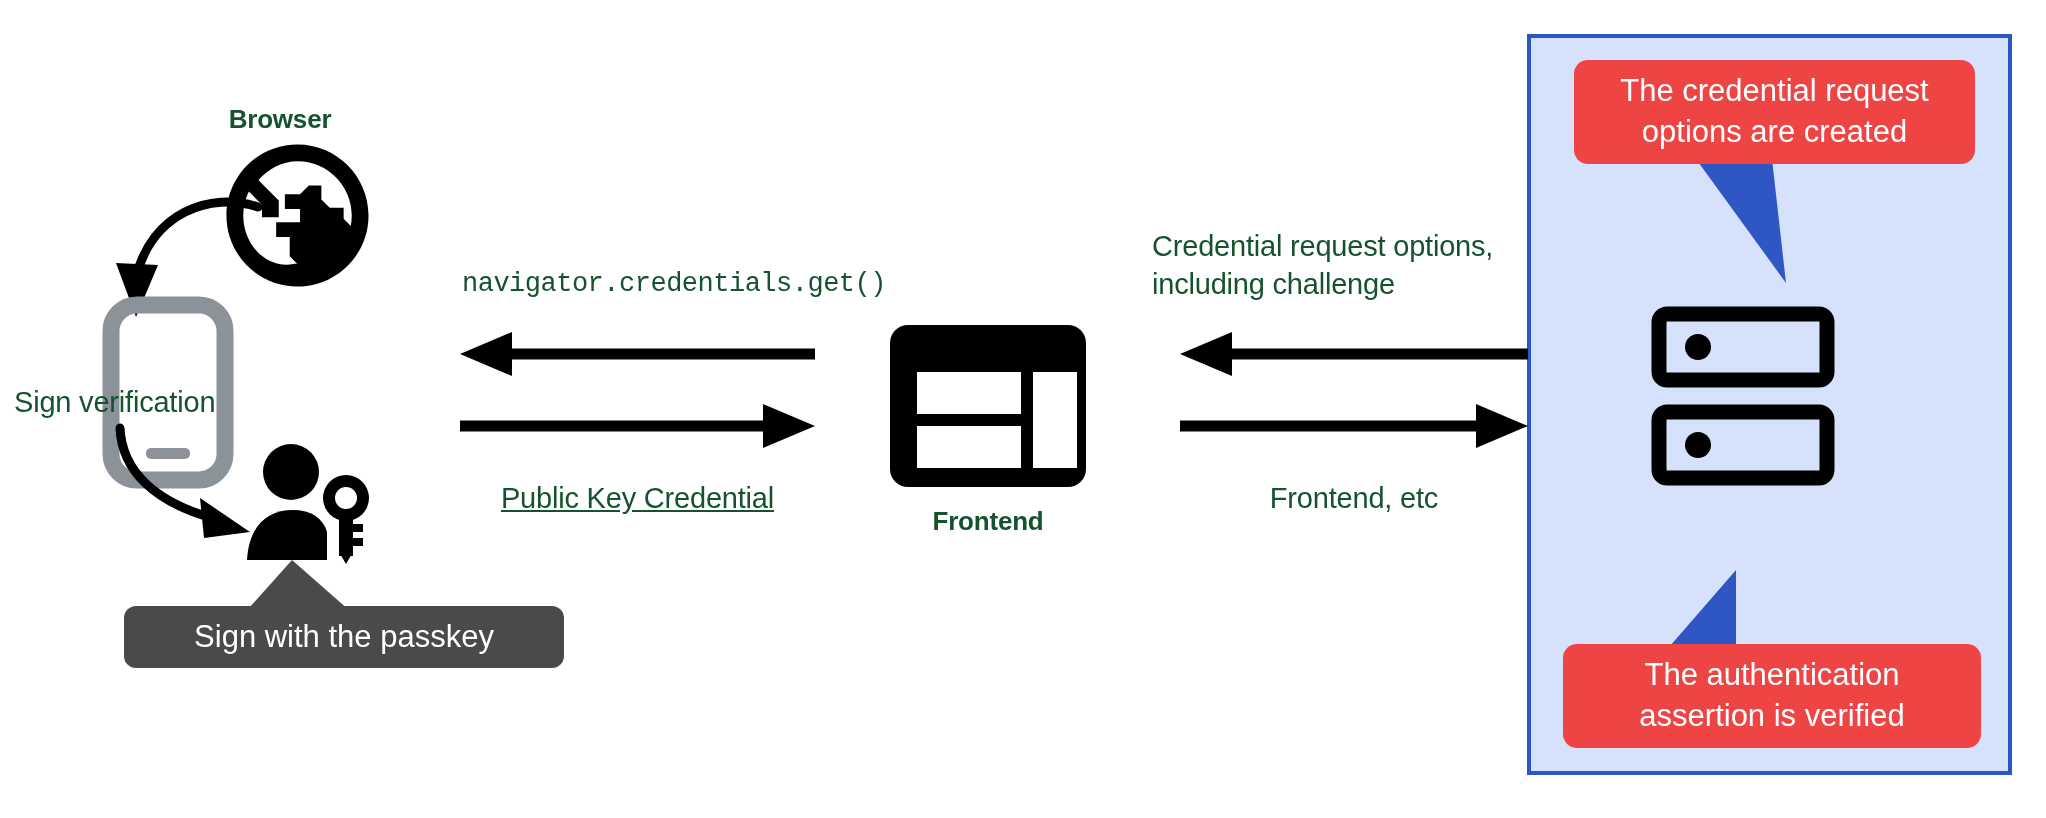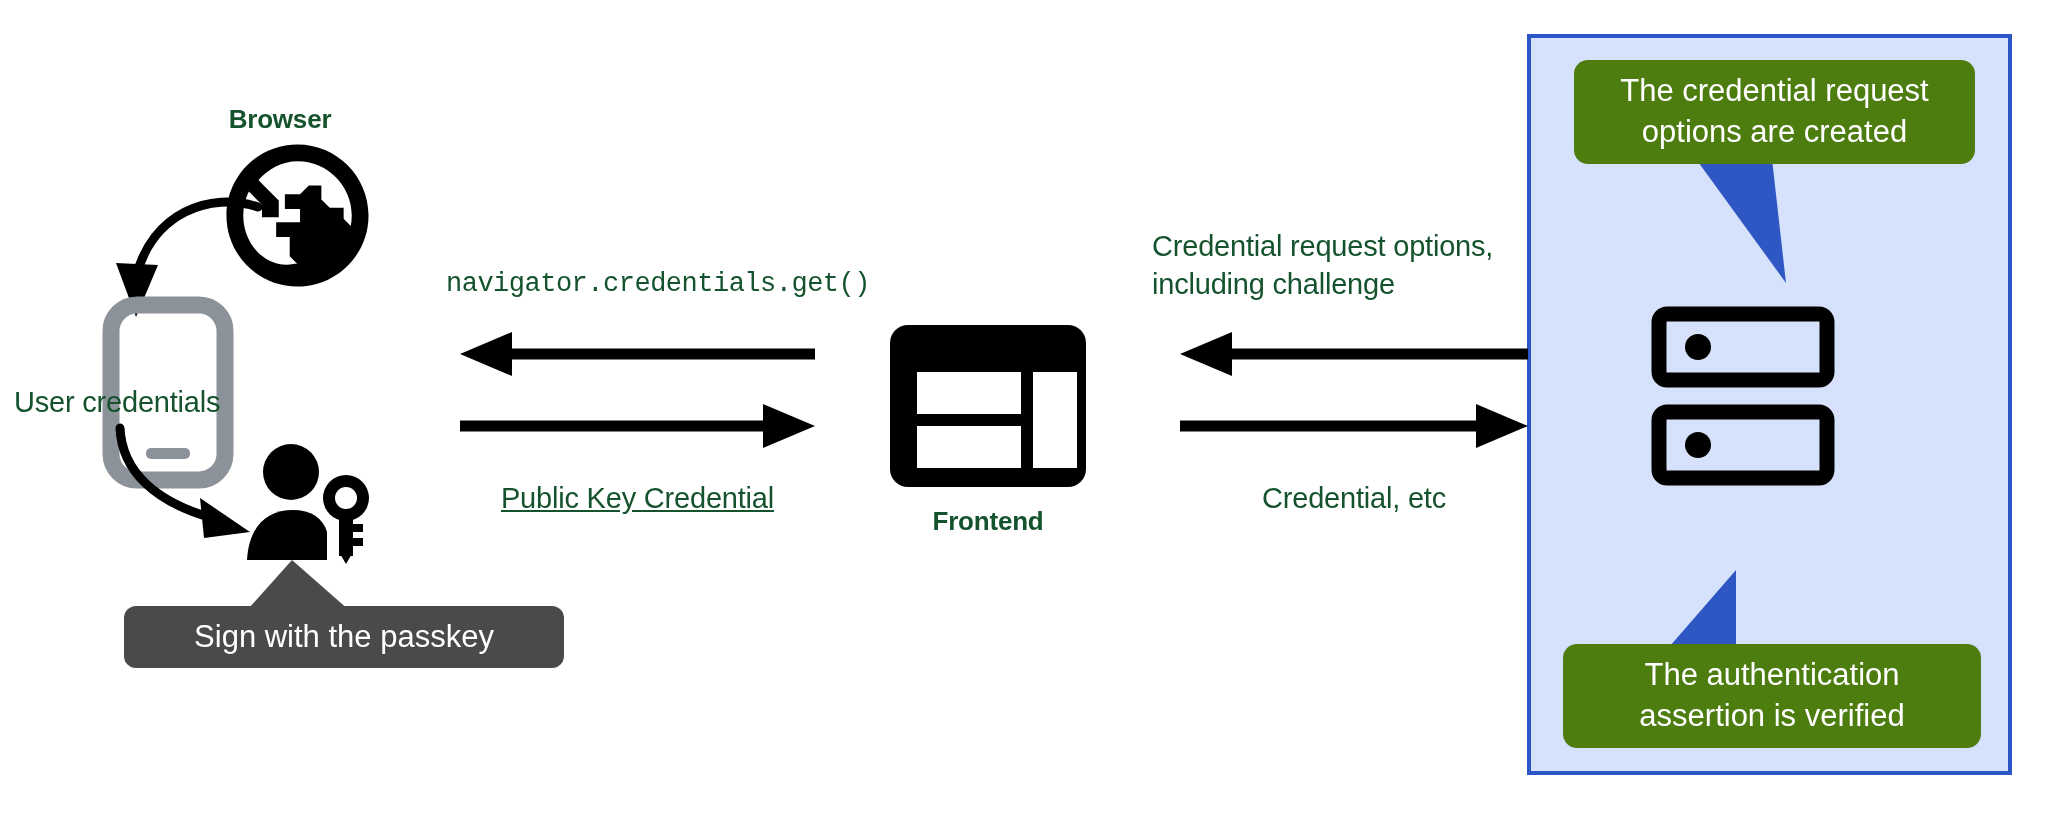--- a/index.html
+++ b/index.html
@@ -47,21 +47,21 @@
     width: 485px;
     height: 741px;
     background: #d6e2fb;
     border: 4px solid #2a56c6;
     box-sizing: border-box;
   }
 
   
   .callout-blue {
     position: absolute;
-    background: #4d7c0f;
+    background: #ef4444;
     border-radius: 14px;
     color: #ffffff;
     font-size: 31px;
     line-height: 1.32;
     text-align: center;
     display: flex;
     align-items: center;
     justify-content: center;
     padding: 10px 16px;
     box-sizing: border-box;
@@ -114,21 +114,21 @@
     </svg>
   </span>
 
   <span class="abs" style="left:106px; top:300px;">
     <svg width="124" height="185" viewBox="0 0 124 185">
       <rect x="5" y="5" width="114" height="175" rx="26" ry="26" fill="none" stroke="#8b9299" stroke-width="17"></rect>
       <rect x="40" y="148" width="44" height="11" rx="5" fill="#8b9299"></rect>
     </svg>
   </span>
 
-  <div class="lbl" style="left:14px; top:384px;">User credentials</div>
+  <div class="lbl" style="left:14px; top:384px;">Sign verification</div>
 
   <span class="abs" style="left:108px; top:420px;">
     <svg width="180" height="130" viewBox="0 0 180 130">
       <path d="M12 8 C 14 52, 48 82, 104 98" stroke="#000" stroke-width="9" fill="none" stroke-linecap="round"></path>
       <path d="M142 112 L 92 78 L 96 118 Z" fill="#000"></path>
     </svg>
   </span>
 
   <span class="abs" style="left:245px; top:440px;">
     <svg width="130" height="130" viewBox="0 0 130 130">
@@ -148,21 +148,21 @@
   </span>
 
   <span class="tail" style="left:240px; top:560px;">
     <svg width="130" height="60" viewBox="0 0 130 60">
       <path d="M52 0 L 118 58 L 0 58 Z" fill="#4a4a4a"></path>
     </svg>
   </span>
 
   <div class="callout-dark" style="left:124px; top:606px; width:440px; height:62px;">Sign with the passkey</div>
 
-  <div class="lbl mono" style="left:446px; top:267px;">navigator.credentials.get()</div>
+  <div class="lbl mono" style="left:462px; top:267px;">navigator.credentials.get()</div>
 
   <span class="abs" style="left:460px; top:332px;">
     <svg width="355" height="44" viewBox="0 0 355 44">
       <line x1="46" y1="22" x2="355" y2="22" stroke="#000" stroke-width="11"></line>
       <path d="M0 22 L 52 0 L 52 44 Z" fill="#000"></path>
     </svg>
   </span>
 
   <span class="abs" style="left:460px; top:404px;">
     <svg width="355" height="44" viewBox="0 0 355 44">
@@ -193,21 +193,21 @@
     </svg>
   </span>
 
   <span class="abs" style="left:1180px; top:404px;">
     <svg width="348" height="44" viewBox="0 0 348 44">
       <line x1="0" y1="22" x2="302" y2="22" stroke="#000" stroke-width="11"></line>
       <path d="M348 22 L 296 0 L 296 44 Z" fill="#000"></path>
     </svg>
   </span>
 
-  <div class="lbl center" style="left:1180px; top:480px; width:348px;">Credential, etc</div>
+  <div class="lbl center" style="left:1180px; top:480px; width:348px;">Frontend, etc</div>
 
   <span class="tail" style="left:1696px; top:159px;">
     <svg width="130" height="126" viewBox="0 0 130 126">
       <path d="M0 0 L 76 0 L 90 124 Z" fill="#2f57c4"></path>
     </svg>
   </span>
 
   <div class="callout-blue" style="left:1574px; top:60px; width:401px; height:104px;">The credential request
 options are created</div>
 

